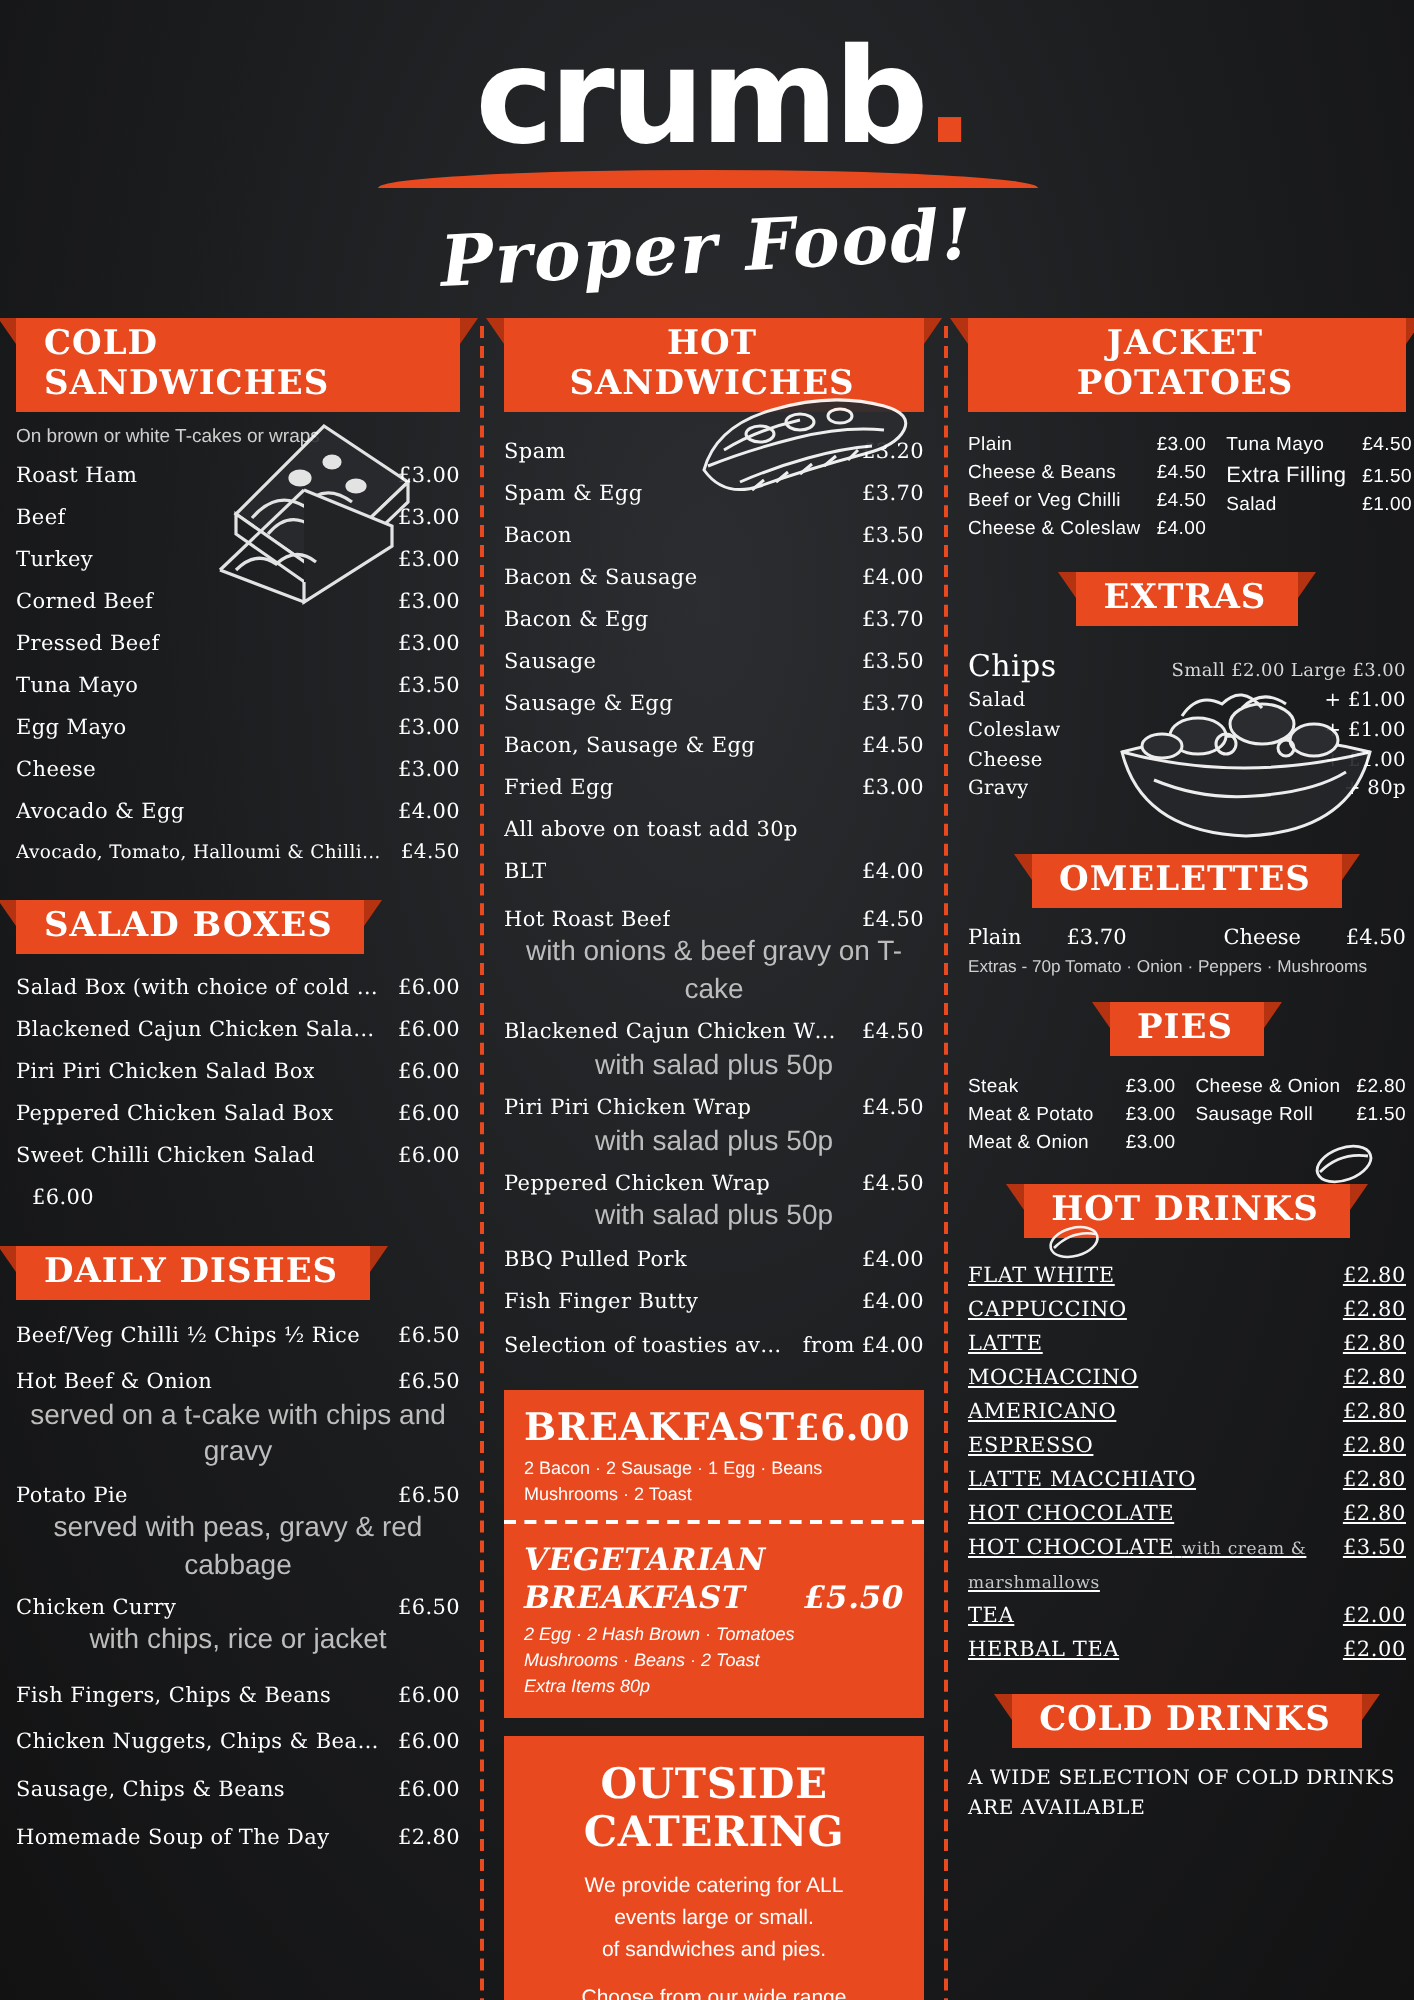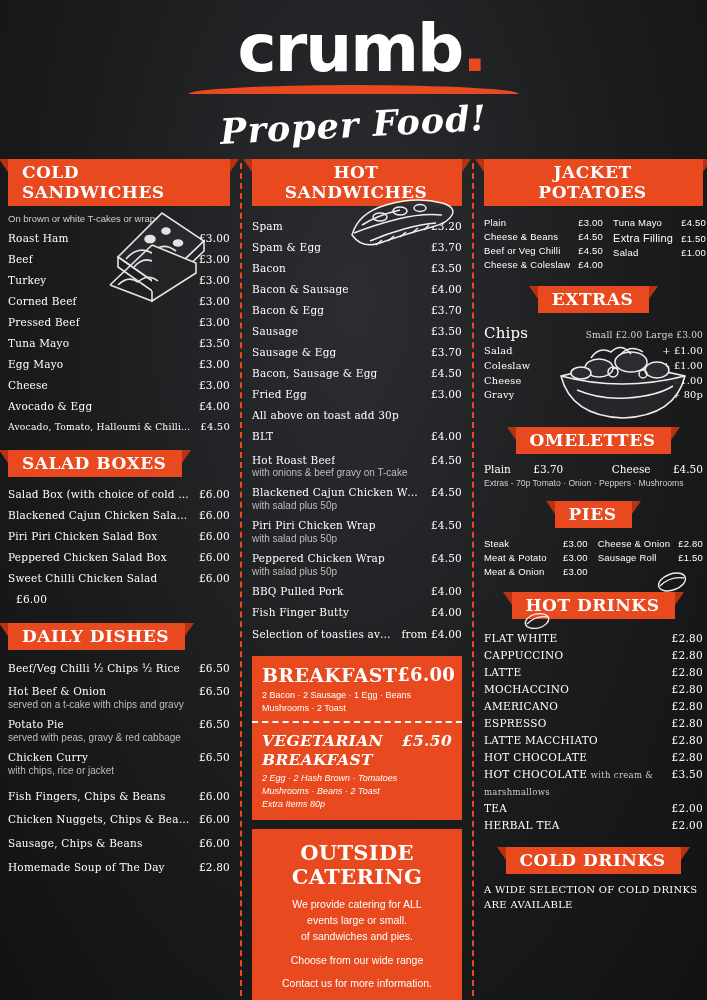--- a/index.html
+++ b/index.html
@@ -96,34 +96,34 @@
   
   .rows { font-family: "DejaVu Serif", serif; }
   .row {
     display: flex; justify-content: space-between; align-items: baseline;
     font-size: 10.5px; line-height: 1.5; letter-spacing: 0.2px;
   }
   .row .name { white-space: nowrap; overflow: hidden; text-overflow: ellipsis; }
   .row .price { margin-left: 8px; white-space: nowrap; }
   .row.spaced { line-height: 2.0; }
   .desc {
-    font-size: 10px; color: #bdbdbd; line-height: 1.3;
-    font-family: "Liberation Sans", sans-serif; margin-top: -2px; margin-bottom: 2px;
+    font-size: 14px; color: #bdbdbd; line-height: 1.3;
+    font-family: "Liberation Sans", sans-serif; margin-top: -2px; margin-bottom: 2px; text-align: center;
   }
   .row.wide { font-size: 10px; }
   
   .grid2 { display: flex; gap: 10px; }
   .grid2 > div { flex: 1; }
   
   .obox {
     background: #e8491f; color: #fff; padding: 8px 10px 9px; margin-bottom: 9px;
   }
   .obox h3 {
     font-family: "DejaVu Serif", serif; font-size: 19px; font-weight: bold;
-    display: flex; justify-content: space-between; align-items: flex-start;
+    display: flex; justify-content: space-between; align-items: flex-end;
     letter-spacing: 0.3px;
   }
   .obox h3 .p { font-size: 18px; }
   .obox p { font-size: 9px; line-height: 1.45; margin-top: 3px; }
   .obox.sep { border-top: 2px dashed #fff; padding-top: 8px; margin-top: -9px; }
   .catering {
     background: #e8491f; color: #fff; padding: 12px 12px 14px; text-align: center;
   }
   .catering h3 {
     font-family: "DejaVu Serif", serif; font-size: 21px; line-height: 1.15;
@@ -543,21 +543,21 @@
                 <span class="price" style="font-size:9.5px">£2.80</span>
               </div>
             <div class="row">
                 <span class="name" style="font-size:9.5px">Sausage Roll</span>
                 <span class="price" style="font-size:9.5px">£1.50</span>
               </div>
           </div>
         </div>
       </div>
 
-      <div class="section" style="position:relative;">
+      <div class="section" style="position:relative;text-decoration:underline;">
         <div class="banner-wrap center"><span class="banner">HOT DRINKS</span></div>
 
         <svg class="illus" style="right:14px; top:-22px;" width="34" height="24" viewBox="0 0 34 24">
           <g stroke="#ffffff" stroke-width="1.4" fill="none">
             <ellipse cx="17" cy="12" rx="14" ry="8" transform="rotate(-20 17 12)"></ellipse>
             <path d="M5 16 q10 -10 24 -8"></path>
           </g>
         </svg>
         <svg class="illus" style="left:38px; top:18px;" width="30" height="22" viewBox="0 0 30 22">
           <g stroke="#ffffff" stroke-width="1.3" fill="none">

